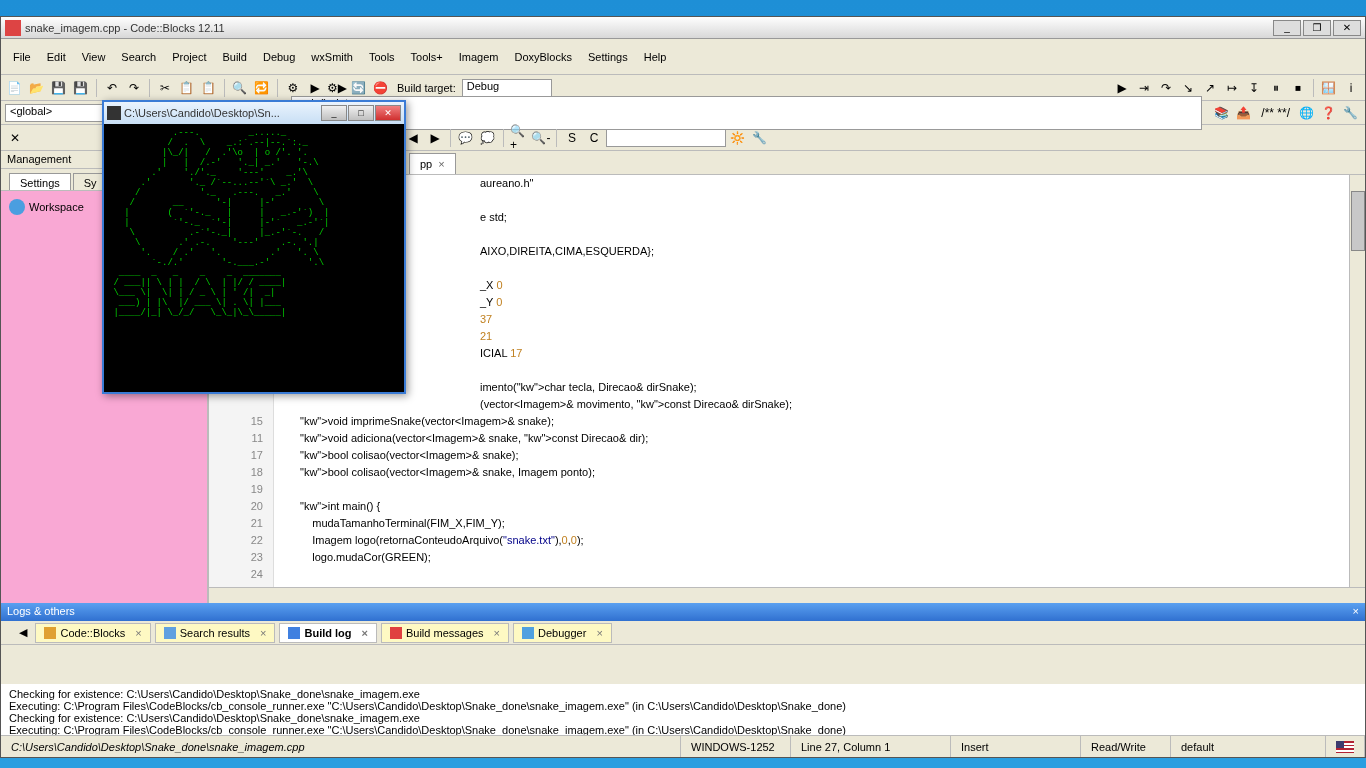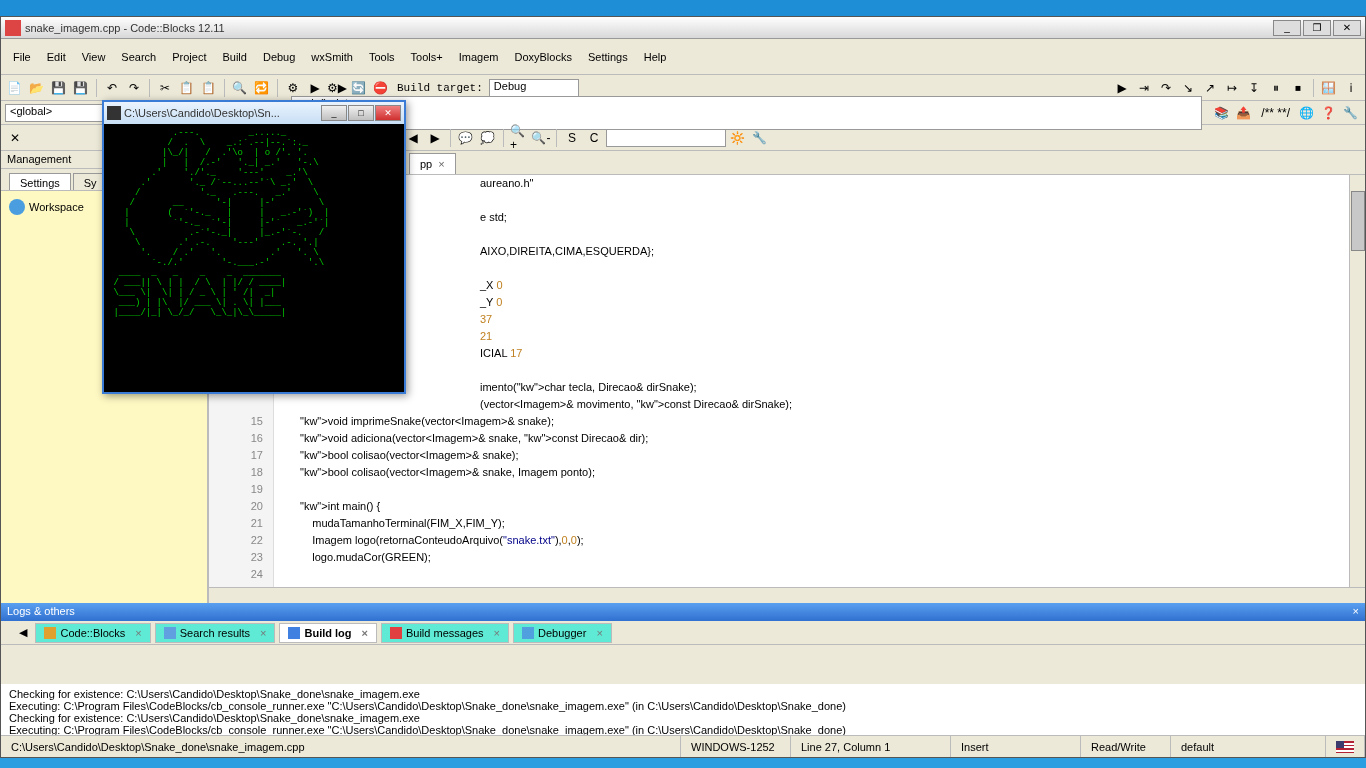--- a/index.html
+++ b/index.html
@@ -12,39 +12,39 @@
 .titlebar .title-text { flex: 1; color: #333; }
 .titlebar .win-btns { display: flex; gap: 2px; }
 .titlebar .win-btn { width: 28px; height: 16px; background: #ddd; border: 1px solid #888; display: flex; align-items: center; justify-content: center; font-size: 10px; cursor: pointer; }
 
 .menubar { height: 36px; background: #ece9d8; display: flex; align-items: center; padding: 0 4px; border-bottom: 1px solid #bbb; }
 .menubar .menu-item { padding: 2px 8px; cursor: pointer; }
 
 .toolbar1 { height: 26px; background: #ece9d8; display: flex; align-items: center; padding: 0 4px; border-bottom: 1px solid #bbb; gap: 2px; }
 .tb-btn { width: 20px; height: 20px; border: 1px solid transparent; display: flex; align-items: center; justify-content: center; cursor: pointer; font-size: 12px; }
 .tb-sep { width: 1px; height: 18px; background: #bbb; margin: 0 3px; }
-.tb-label { padding: 0 4px; font-family: Liberation Mono, monospace; }
+.tb-label { padding: 0 4px; }
 .tb-combo { height: 18px; border: 1px solid #999; background: #fff; padding: 0 4px; width: 90px; }
 
 .toolbar2 { height: 24px; background: #ece9d8; display: flex; align-items: center; padding: 0 4px; border-bottom: 1px solid #bbb; }
 .scope-combo { height: 18px; border: 1px solid #999; background: #fff; padding: 0 4px; flex: 0 0 280px; }
 .func-combo { height: 34px; border: 1px solid #999; background: #fff; padding: 0 4px; flex: 1; margin-left: 6px; }
 .toolbar2 .extras { display: flex; gap: 2px; padding-left: 10px; }
 
 .toolbar3 { height: 26px; background: #ece9d8; display: flex; align-items: center; padding: 0 4px; border-bottom: 1px solid #bbb; gap: 2px; }
 .search-box { height: 18px; border: 1px solid #999; background: #fff; width: 120px; }
 
 .work-area { display: flex; height: 452px; }
 
 .mgmt-panel { width: 208px; background: #ece9d8; border-right: 2px solid #bbb; display: flex; flex-direction: column; }
 .mgmt-title { height: 18px; background: #ece9d8; padding: 2px 6px; border-bottom: 1px solid #bbb; }
 .mgmt-tabs { height: 22px; display: flex; border-bottom: 1px solid #bbb; background: #ece9d8; padding-top: 4px; padding-left: 8px; }
 .mgmt-tab { padding: 3px 10px; border: 1px solid #999; border-bottom: none; background: #fff; margin-right: 2px; font-size: 11px; }
 .mgmt-tab.inactive { background: #ece9d8; }
-.mgmt-tree { flex: 1; background: #fef9c3; padding: 6px; }
+.mgmt-tree { flex: 1; background: #f9a8d4; padding: 6px; }
 .tree-item { display: flex; align-items: center; gap: 4px; padding: 2px; }
 .tree-icon { width: 16px; height: 16px; background: #4a9ee0; border-radius: 50%; }
 
 .editor-area { flex: 1; display: flex; flex-direction: column; background: #fff; }
 .editor-tabs { height: 24px; background: #ece9d8; display: flex; align-items: flex-end; padding-left: 200px; border-bottom: 1px solid #bbb; }
 .editor-tab { padding: 4px 10px; background: #fff; border: 1px solid #999; border-bottom: none; display: flex; align-items: center; gap: 6px; margin-top: 28px; }
 .editor-tab .close { cursor: pointer; color: #666; }
 .code-view { flex: 1; display: flex; background: #fff; font-family: 'Courier New', monospace; font-size: 13px; overflow: hidden; position: relative; }
 .gutter { width: 65px; background: #f4f4f4; text-align: right; padding: 2px 10px; color: #888; border-right: 1px solid #ddd; }
 .gutter .ln { height: 17px; }
@@ -52,31 +52,31 @@
 .code-lines .cl { height: 17px; }
 .st { color: #008; }
 .num { color: #c08020; }
 .hscroll { height: 16px; background: #ece9d8; border-top: 1px solid #bbb; }
 .vscroll { position: absolute; right: 0; top: 0; bottom: 0; width: 16px; background: #ece9d8; border-left: 1px solid #bbb; }
 .vthumb { position: absolute; top: 16px; width: 14px; left: 1px; height: 60px; background: #c8c8c8; border: 1px solid #888; }
 
 .logs-panel { height: 152px; display: flex; flex-direction: column; }
 .logs-title { height: 18px; background: linear-gradient(to bottom, #5aa0f0, #3070d0); color: #fff; padding: 2px 6px; display: flex; justify-content: space-between; }
 .logs-tabs { height: 24px; background: #ece9d8; display: flex; align-items: center; padding-left: 14px; border-bottom: 1px solid #bbb; gap: 4px; }
-.log-tab { padding: 3px 8px; background: #5eead4; border: 1px solid #bbb; display: flex; align-items: center; gap: 4px; }
+.log-tab { padding: 3px 8px; background: #fef9c3; border: 1px solid #bbb; display: flex; align-items: center; gap: 4px; }
 .log-tab.active { background: #fff; font-weight: bold; }
 .log-tab .close { cursor: pointer; color: #777; margin-left: 6px; }
 .log-icon { width: 12px; height: 12px; }
 .logs-content { flex: 1; background: #fff; padding: 4px 8px; font-family: 'Courier New', monospace; font-size: 11px; overflow: auto; margin-top: 39px; }
 .logs-content .line { white-space: pre; }
 .logs-content .term { color: #2040c0; font-style: italic; }
 
 .statusbar { position: absolute; bottom: 0; left: 0; right: 0; height: 22px; background: #ece9d8; border-top: 1px solid #bbb; display: flex; align-items: center; }
 .statusbar .sb-cell { padding: 0 10px; border-right: 1px solid #bbb; height: 100%; display: flex; align-items: center; }
-.statusbar .sb-path { flex: 0 0 680px; }
+.statusbar .sb-path { flex: 0 0 680px; font-style: italic; }
 .sb-flag { width: 18px; height: 12px; background: linear-gradient(#b22234 0 15%, #fff 15% 30%, #b22234 30% 45%, #fff 45% 60%, #b22234 60% 75%, #fff 75% 90%, #b22234 90% 100%); position: relative; }
 .sb-flag::before { content: ''; position: absolute; top: 0; left: 0; width: 8px; height: 7px; background: #3c3b6e; }
 
 
 .console-win { position: absolute; top: 100px; left: 102px; width: 304px; height: 294px; border: 2px solid #3a7bd5; box-shadow: 2px 2px 8px rgba(0,0,0,0.4); background: #000; }
 .console-titlebar { height: 22px; background: linear-gradient(to bottom, #eaf3fd, #c8dff5); display: flex; align-items: center; padding: 0 3px; }
 .console-titlebar .c-icon { width: 14px; height: 14px; background: #333; margin-right: 3px; }
 .console-titlebar .c-title { flex: 1; color: #333; font-size: 11px; overflow: hidden; white-space: nowrap; }
 .console-titlebar .c-btns { display: flex; gap: 1px; }
 .console-titlebar .c-btn { width: 26px; height: 16px; background: linear-gradient(#f0f0f0,#c0c0c0); border: 1px solid #888; font-size: 9px; text-align: center; line-height: 14px; cursor: pointer; }
@@ -214,21 +214,21 @@
       <div class="editor-tabs">
         <div class="editor-tab">
           <span>pp</span>
           <span class="close">×</span>
         </div>
       </div>
       <div class="code-view">
         <div class="gutter">
           <div class="ln" style="height:238px"></div>
           <div class="ln">15</div>
-          <div class="ln">16</div>
+          <div class="ln">11</div>
           <div class="ln">17</div>
           <div class="ln">18</div>
           <div class="ln">19</div>
           <div class="ln">20</div>
           <div class="ln">21</div>
           <div class="ln">22</div>
           <div class="ln">23</div>
           <div class="ln">24</div>
         </div>
         <div class="code-lines" id="code-content"><div class="cl" style="padding-left:200px">aureano.h"</div><div class="cl" style="padding-left:200px"></div><div class="cl" style="padding-left:200px">e std;</div><div class="cl" style="padding-left:200px"></div><div class="cl" style="padding-left:200px">AIXO,DIREITA,CIMA,ESQUERDA};</div><div class="cl" style="padding-left:200px"></div><div class="cl" style="padding-left:200px">_X <span class="num">0</span></div><div class="cl" style="padding-left:200px">_Y <span class="num">0</span></div><div class="cl" style="padding-left:200px"><span class="num">37</span></div><div class="cl" style="padding-left:200px"><span class="num">21</span></div><div class="cl" style="padding-left:200px">ICIAL <span class="num">17</span></div><div class="cl" style="padding-left:200px"></div><div class="cl" style="padding-left:200px">imento(<span class="&lt;span">"kw"</span>&gt;char tecla, <span style="color:#000">Direcao</span>&amp; dirSnake);</div><div class="cl" style="padding-left:200px">(<span style="color:#000">vector</span>&lt;<span style="color:#000">Imagem</span>&gt;&amp; movimento, <span class="&lt;span">"kw"</span>&gt;const <span style="color:#000">Direcao</span>&amp; dirSnake);</div><div class="cl" style="padding-left:20px"><span class="&lt;span">"kw"</span>&gt;void imprimeSnake(<span style="color:#000">vector</span>&lt;<span style="color:#000">Imagem</span>&gt;&amp; snake);</div><div class="cl" style="padding-left:20px"><span class="&lt;span">"kw"</span>&gt;void adiciona(<span style="color:#000">vector</span>&lt;<span style="color:#000">Imagem</span>&gt;&amp; snake, <span class="&lt;span">"kw"</span>&gt;const <span style="color:#000">Direcao</span>&amp; dir);</div><div class="cl" style="padding-left:20px"><span class="&lt;span">"kw"</span>&gt;bool colisao(<span style="color:#000">vector</span>&lt;<span style="color:#000">Imagem</span>&gt;&amp; snake);</div><div class="cl" style="padding-left:20px"><span class="&lt;span">"kw"</span>&gt;bool colisao(<span style="color:#000">vector</span>&lt;<span style="color:#000">Imagem</span>&gt;&amp; snake, <span style="color:#000">Imagem</span> ponto);</div><div class="cl" style="padding-left:20px"></div><div class="cl" style="padding-left:20px"><span class="&lt;span">"kw"</span>&gt;int main() {</div><div class="cl" style="padding-left:20px">    mudaTamanhoTerminal(<span style="color:#000">FIM_X</span>,<span style="color:#000">FIM_Y</span>);</div><div class="cl" style="padding-left:20px">    <span style="color:#000">Imagem</span> logo(retornaConteudoArquivo(<span class="st">"snake.txt"</span>),<span class="num">0</span>,<span class="num">0</span>);</div><div class="cl" style="padding-left:20px">    logo.mudaCor(<span style="color:#000">GREEN</span>);</div></div>

